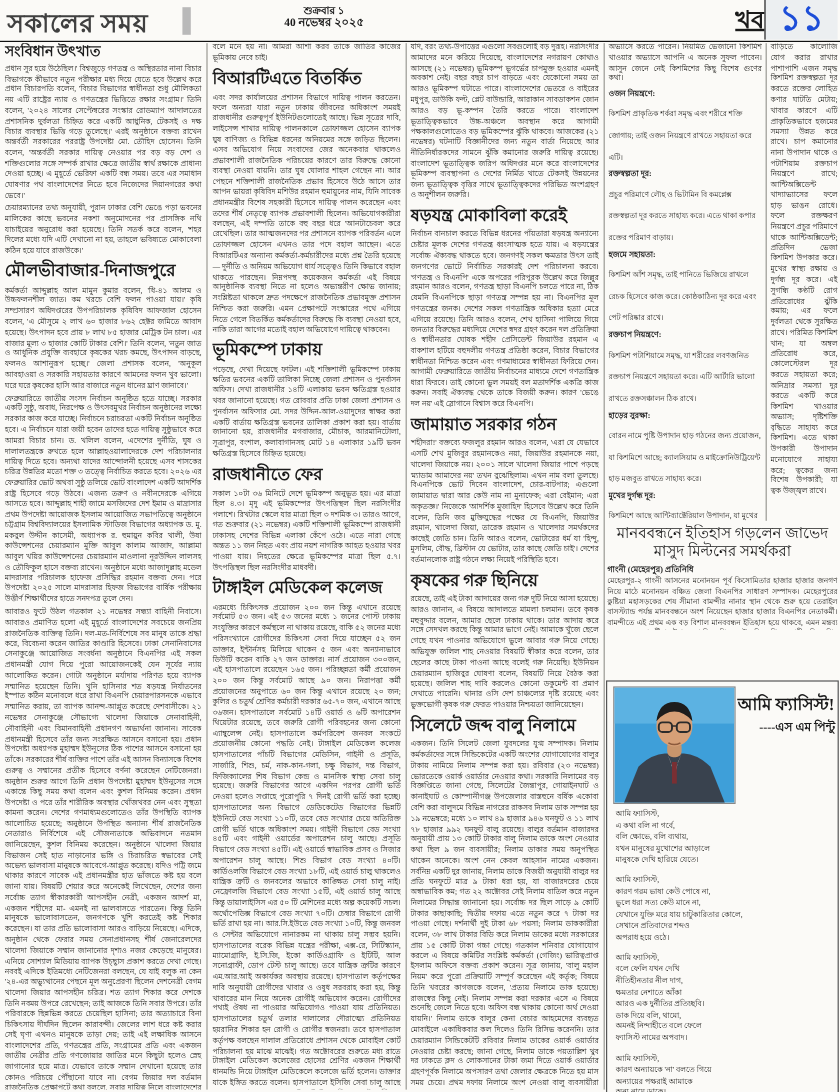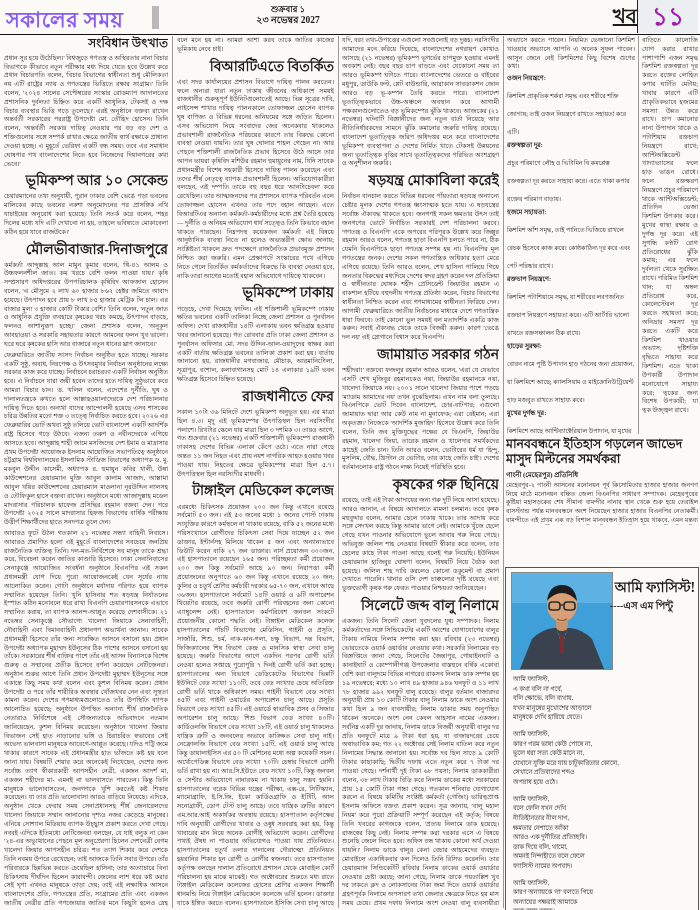--- a/index.html
+++ b/index.html
@@ -2,101 +2,100 @@
 <html><head>
 <meta charset="utf-8">
 <style>
   html,body{margin:0;padding:0;}
   body{width:700px;height:910px;position:relative;background:#fbfaf7;
        font-family:"Liberation Serif","DejaVu Serif",serif;color:#1b1b1b;overflow:hidden;}
   .page{position:absolute;inset:0;}
 
   
   .masthead{position:absolute;left:0;top:0;width:700px;height:34px;border-bottom:1.6px solid #111;background:#fbfaf7;}
-  .logo{position:absolute;left:6px;top:4px;font-size:21px;font-weight:900;letter-spacing:.5px;color:#8b5cf6;}
+  .logo{position:absolute;left:6px;top:4px;font-size:21px;font-weight:900;letter-spacing:.5px;color:#404040;}
   .logo-bar{position:absolute;left:152px;top:6px;width:7px;height:23px;background:#b9b9b9;}
-  .dateblock{position:absolute;left:228px;top:4px;width:120px;text-align:center;line-height:1.25;}
+  .dateblock{position:absolute;left:210px;top:4px;width:120px;text-align:center;line-height:1.25;}
   .dateblock .day{font-size:8.5px;font-weight:bold;}
   .dateblock .date{font-size:9.5px;font-weight:bold;}
   .section-name{position:absolute;right:52px;top:1px;font-size:20px;font-weight:900;text-decoration:underline;}
   .page-no-box{position:absolute;right:2px;top:0;width:60px;height:33px;background:#eceff1;
                border-left:1px solid #222;text-align:center;}
-  .page-no{font-size:25px;font-weight:900;line-height:33px;color:#a21caf;}
+  .page-no{font-size:29px;font-weight:900;line-height:33px;color:#1d4ed8;}
 
   
   .vrule{position:absolute;width:1px;background:#9a9a93;top:36px;}
   .vr1{left:172px;height:872px;}
   .vr2{left:338px;height:872px;}
   .vr3{left:503px;height:872px;}
   .vr4{left:638px;height:398px;}
 
   
   .col{position:absolute;top:36px;height:872px;overflow:hidden;}
   .col1{left:4px;width:164px;}
   .col2{left:177px;width:157px;}
   .col3{left:342px;width:157px;}
-  .headline{font-size:14px;font-weight:900;text-align:right;line-height:1.15;margin:5px 0 3px;}
+  .headline{font-size:14px;font-weight:900;text-align:left;line-height:1.15;margin:5px 0 3px;}
   .headline:empty{display:none;margin:0;}
   .col1 .article:first-child .headline{font-size:12px;margin-top:1px;}
   .body-text{font-size:6.3px;line-height:1.4;text-align:justify;margin:0 0 2px;
              word-break:break-word;color:#23221f;}
 
   
   .col4{position:absolute;left:507px;top:36px;width:128px;height:398px;overflow:hidden;}
   .col5{position:absolute;left:642px;top:36px;width:56px;height:398px;overflow:hidden;}
   .sub{margin-bottom:2px;}
   .sub-head{font-size:6.5px;font-weight:bold;display:block;}
   .sub-text{font-size:6.2px;line-height:1.38;text-align:justify;word-break:break-word;color:#23221f;}
 
   
   .manob{position:absolute;left:506px;top:437px;width:192px;height:88px;overflow:hidden;}
-  .manob .h1,.manob .h2{font-size:12.5px;font-weight:700;text-align:left;line-height:1.2;}
+  .manob .h1,.manob .h2{font-size:12.5px;font-weight:400;text-align:center;line-height:1.2;}
   .manob .dateline{font-size:6.8px;font-weight:bold;margin-top:2px;}
   .manob .body-text{font-size:6.2px;}
 
   
   .poem-box{position:absolute;left:505px;top:527px;width:192px;height:379px;border:1px solid #555;
             background:#fbfaf7;overflow:hidden;margin-top:40px;}
   .portrait{position:absolute;left:5px;top:4px;width:100px;height:96px;border:1px solid #888;}
   .poem-title{position:absolute;left:108px;top:8px;width:82px;text-align:center;font-size:14px;font-weight:900;}
-  .poem-byline{position:absolute;left:104px;top:30px;width:86px;text-align:left;font-size:10px;font-weight:bold;}
+  .poem-byline{position:absolute;left:104px;top:30px;width:86px;text-align:right;font-size:10px;font-weight:bold;}
   .poem-body{position:absolute;left:7px;top:106px;width:150px;bottom:3px;overflow:hidden;}
   .stanza{font-size:6.4px;line-height:1.5;white-space:pre-line;margin:0 0 7px;color:#23221f;}
 </style>
 </head>
 <body>
 
 <div class="page">
 
   <div class="masthead">
     <div class="logo">সকালের সময়</div>
     <div class="logo-bar"></div>
     <div class="dateblock">
       <div class="day">শুক্রবার ১</div>
-      <div class="date">২৩ নভেম্বর 2027</div>
+      <div class="date">40 নভেম্বর ২০২৫</div>
     </div>
     <div class="section-name">খবর</div>
     <div class="page-no-box">
       <div class="page-no">১১</div>
     </div>
   </div>
 
   <div class="vrule vr1"></div>
   <div class="vrule vr2"></div>
   <div class="vrule vr3"></div>
   <div class="vrule vr4"></div>
 
   <div class="col col1">
   <div class="article">
     <h2 class="headline">সংবিধান উৎখাত</h2>
     <p class="body-text">প্রধান সুর হয়ে উঠেছিল।' বিশ্বজুড়ে গণতন্ত্র ও অস্থিরতার নানা বিচার বিভাগকে কীভাবে নতুন পরীক্ষার মধ্য দিয়ে যেতে হবে উল্লেখ করে প্রধান বিচারপতি বলেন, 'বিচার বিভাগের স্বাধীনতা শুধু মৌলিকতা নয় এটি রাষ্ট্রের ন্যায় ও গণতন্ত্রের ভিত্তিতে রক্ষার সংগ্রাম।' তিনি বলেন, '২০২৪ সালের সেপ্টেম্বরের সংস্কার রোডম্যাপ আদালতের প্রশাসনিক দুর্বলতা চিহ্নিত করে একটি আধুনিক, টেকসই ও দক্ষ বিচার ব্যবস্থার ভিত্তি গড়ে তুলেছে।' এরই অনুষ্ঠানে বক্তব্য রাখেন অন্তর্বর্তী সরকারের পররাষ্ট্র উপদেষ্টা মো. তৌহিদ হোসেন। তিনি বলেন, 'অন্তর্বর্তী সরকার দায়িত্ব নেওয়ার পর বড় বড় দেশ ও শক্তিগুলোর সঙ্গে সম্পর্ক রাখার ক্ষেত্রে জাতীয় স্বার্থ রক্ষাকে প্রাধান্য দেওয়া হচ্ছে। এ মুহূর্তে ভেরিফা একটি বন্ধ সময়। তবে এর সমাধান ঘোষণার পথ বাংলাদেশের নিতে হবে নিজেদের দিয়ানগরের কথা ভেবে।'</p>
   </div>
 
   <div class="article">
-    <h2 class="headline">ভূমিকম্প আর ১০ সেকেন্ড</h2>
     <p class="body-text">চেয়ারম্যানের তথ্য অনুযায়ী, পুরান ঢাকার বেশি ভেঙে পড়া ভবনের মালিকের কাছে ভবনের নকশা অনুমোদনের পর প্রাসঙ্গিক নথি যাচাইয়ের অনুরোধ করা হয়েছে। তিনি সতর্ক করে বলেন, 'শহর দিলের মধ্যে যদি এটি দেখানো না হয়, তাহলে ভবিষ্যতে মোকাবেলা কঠিন হয়ে যাবে রাজউকে।'</p>
   </div>
 
   <div class="article">
     <h2 class="headline">মৌলভীবাজার-দিনাজপুরে</h2>
     <p class="body-text">কর্মকর্তা আব্দুল্লাহ আল মামুন কুমার বলেন, 'ধি-৪১ আলম ও উচ্চফলনশীল জাত। কম খরচে বেশি ফলন পাওয়া যায়।' কৃষি সম্প্রসারণ অধিদপ্তরের উপপরিচালক কৃষিবিদ আফজাল হোসেন বলেন, 'এ মৌসুমে ২ লাখ ৬০ হাজার ৮৬২ হেক্টর জমিতে আবাদ হয়েছে। উৎপাদন হবে প্রায় ৮ লাখ ৮৫ হাজার মেট্রিক টন চাল। এর বাজার মূল্য ৩ হাজার কোটি টাকার বেশি।' তিনি বলেন, 'নতুন জাত ও আধুনিক প্রযুক্তি ব্যবহারে কৃষকের খরচ কমছে, উৎপাদন বাড়ছে, ফলনও আশানুরূপ হচ্ছে।' জেলা প্রশাসক বলেন, 'অনুকূল আবহাওয়া ও সরকারি সহায়তার কারণে আমনের ফলন খুব ভালো। ঘরে ঘরে কৃষকের হাসি আর বাজারে নতুন ধানের ঘ্রাণ জানাবে।'</p>
   </div>
 
   <div class="article">
     <p class="body-text">ফেব্রুয়ারিতে জাতীয় সংসদ নির্বাচন অনুষ্ঠিত হতে যাচ্ছে। সরকার একটি সুষ্ঠু, অবাধ, নিরপেক্ষ ও উৎসবমুখর নির্বাচন অনুষ্ঠানের লক্ষ্যে সরকার কাজ করে যাচ্ছে। নির্বাচনে চরাচরতা একটি নির্বাচন অনুষ্ঠিত হবে। এ নির্বাচনে যারা জয়ী হবেন তাদের হতে দায়িত্ব সুষ্ঠুভাবে করে আমরা বিচার চান। ড. খলিল বলেন, এদেশের দুর্নীতি, ঘুষ ও দালালতন্ত্রকে রুখতে হলে আল্লাহওয়ালাদেরকে দেশ পরিচালনার দায়িত্ব দিতে হবে। অন্যথা যাদের আন্দোলনী হয়েছে এসব শাসকের চরিত্র উন্নতির মতো শক্ত ৩ তত্ত্বে নির্বাচিত করতে হবে। ২০২৬ এর ফেব্রুয়ারির ভোট অথবা সুষ্ঠু তলিয়ে ভোট বাংলাদেশ একটি আদর্শিক রাষ্ট্র হিসেবে গড়ে উঠবে। এজন্য তরুণ ও নবীনদেরকে এগিয়ে আসতে হবে। আব্দুল্লাহ শাহী জামে মসজিদের দেশ ইমাম ও মাদ্রাসার প্রথম উপদেষ্টা আয়োজক ইসলাম আয়োজিত সভাপতিত্বে অনুষ্ঠানে চট্টগ্রাম বিশ্ববিদ্যালয়ের ইসলামিক স্টাডিজ বিভাগের অধ্যাপক ড. মু. মকবুল উদ্দীন কাসেমী, অধ্যাপক র. হুমায়ুন কবির খালী, উষা কাউন্সেশনের চেয়ারম্যান মুক্তি আবুল কালাম আজাদ, আল্লামা আবুল খয়ির কাউন্সেশনের চেয়ারম্যান মাওলানা নূরউদ্দিন লালসহ ও তৌফিকুল হাসে বক্তব্য রাখেন। অনুষ্ঠানে মধ্যে আজাদুল্লাহ মডেল মাদরাসার পরিচালক হাফেজ প্রসিদ্ধির রহমান বক্তব্য দেন। পরে উপদেষ্টা ২০২৫ সালে মাদরাসার হিফজ বিভাগের বার্ষিক পরীক্ষায় উত্তীর্ণ শিক্ষার্থীদের হাতে সনদপত্র তুলে দেন।</p>

